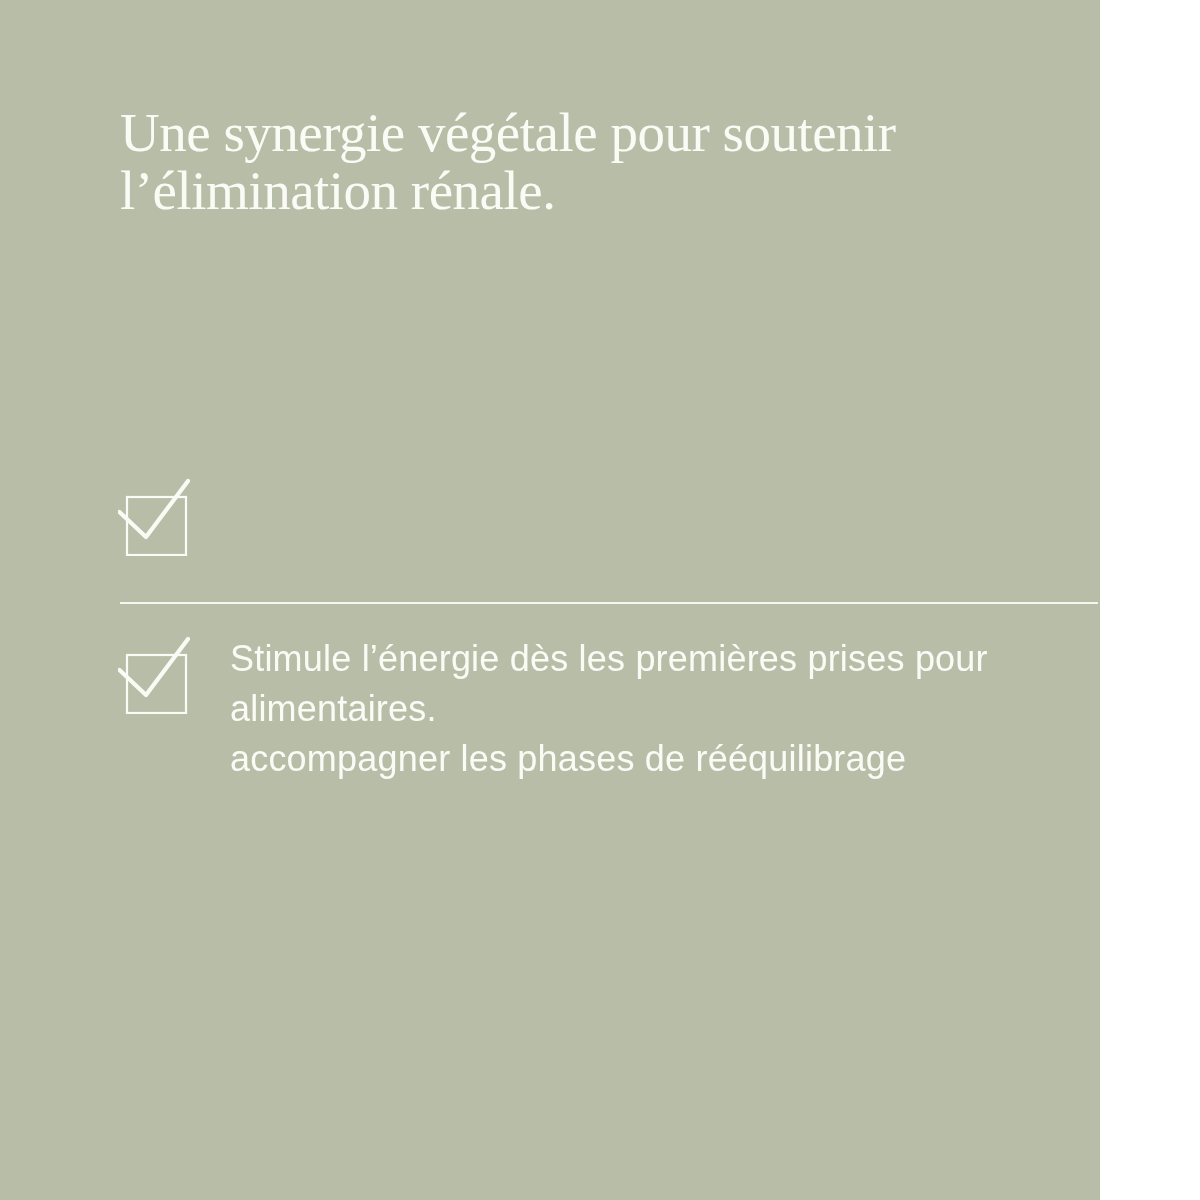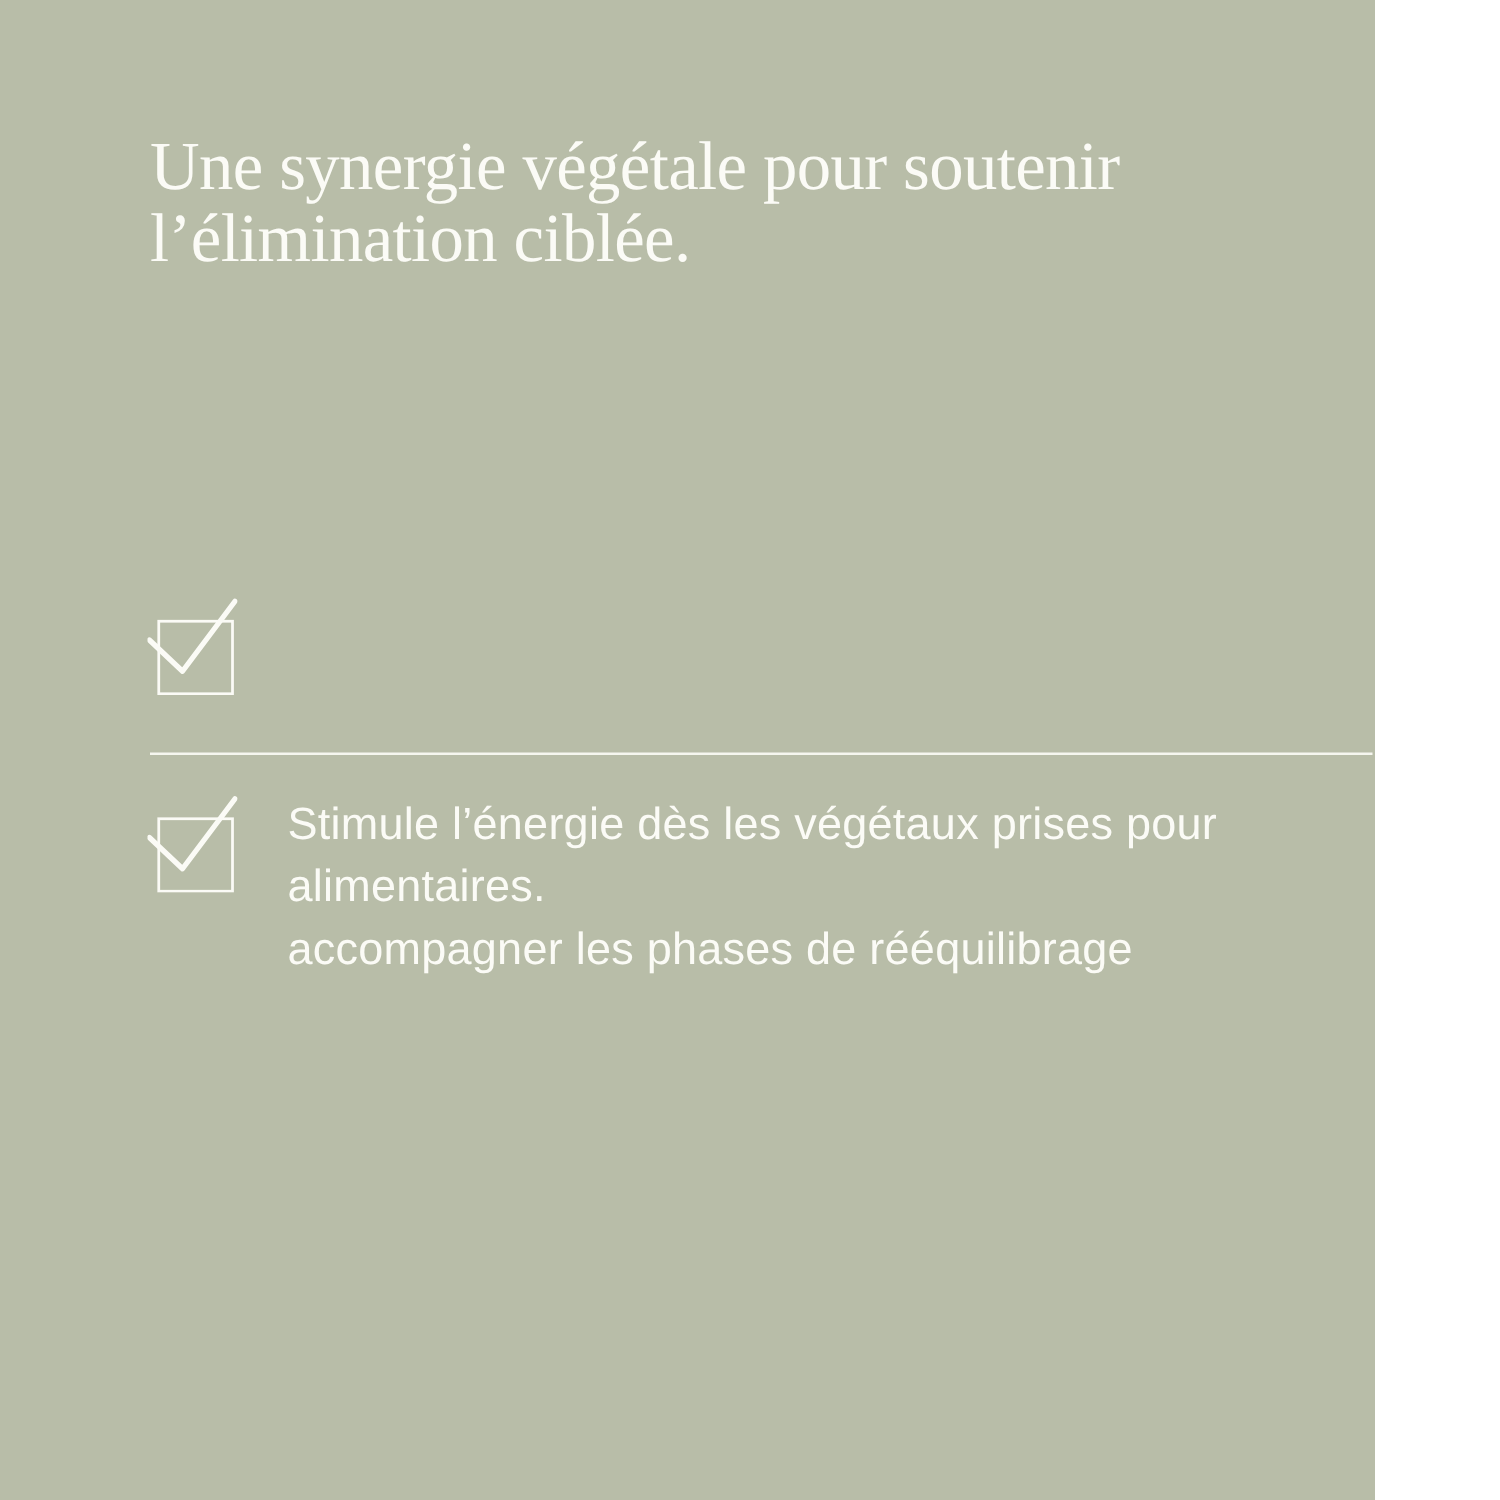--- a/index.html
+++ b/index.html
@@ -63,21 +63,21 @@
     background: #f5f6ef;
   }
 </style>
 </head>
 <body>
 
 <div class="canvas">
 
   <h1 class="headline" style="margin:0;">
     <div class="line">Une synergie végétale pour soutenir</div>
-    <div class="line">l’élimination ciblée.</div>
+    <div class="line">l’élimination rénale.</div>
   </h1>
 
   <div class="benefit benefit-1">
     <span class="check-icon">
       <svg viewBox="0 0 72 78" fill="none" xmlns="http://www.w3.org/2000/svg">
         <rect x="9" y="19" width="59" height="58" stroke="#fbfbf6" stroke-width="2.2"></rect>
         <polyline points="1.5,34 28,59 70,3" stroke="#fbfbf6" stroke-width="4.2" stroke-linecap="round" stroke-linejoin="round"></polyline>
       </svg>
     </span>
   </div>
@@ -85,19 +85,19 @@
   <div class="divider"></div>
 
   <div class="benefit benefit-2">
     <span class="check-icon">
       <svg viewBox="0 0 72 78" fill="none" xmlns="http://www.w3.org/2000/svg">
         <rect x="9" y="19" width="59" height="58" stroke="#fbfbf6" stroke-width="2.2"></rect>
         <polyline points="1.5,34 28,59 70,3" stroke="#fbfbf6" stroke-width="4.2" stroke-linecap="round" stroke-linejoin="round"></polyline>
       </svg>
     </span>
     <div class="benefit-text">
-      <div class="line">Stimule l’énergie dès les végétaux prises pour</div>
+      <div class="line">Stimule l’énergie dès les premières prises pour</div>
       <div class="line">alimentaires.</div>
       <div class="line">accompagner les phases de rééquilibrage</div>
     </div>
   </div>
 
 </div>
 
 </body></html>

